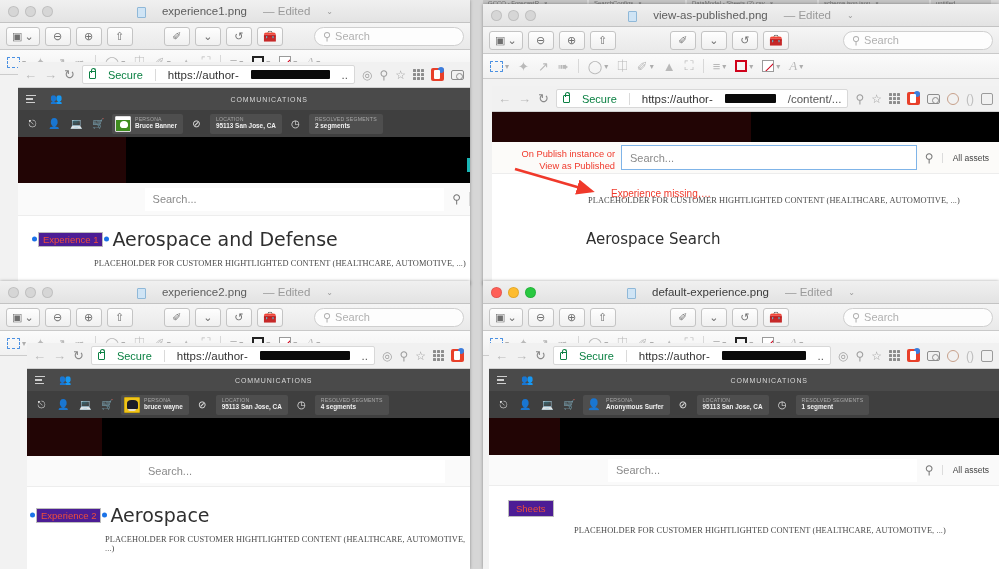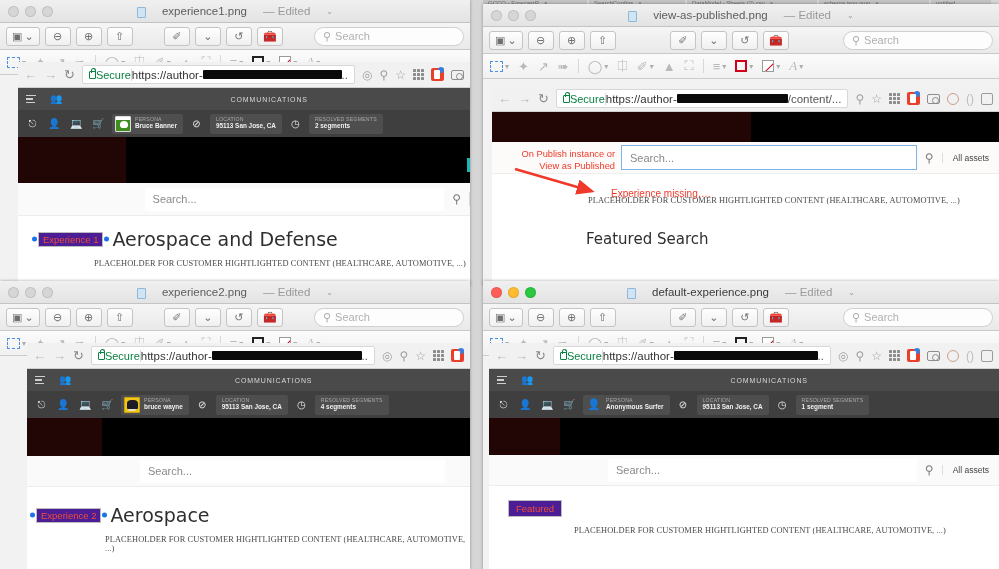--- a/index.html
+++ b/index.html
@@ -71,21 +71,21 @@
   
   .chrome {
     height:26px; background:#f1f1f1; border-bottom:1px solid #d0d0d0;
     display:flex; align-items:center; gap:7px; padding:0 6px;
     font-size:11.5px; color:#9b9b9b;
   }
   .chrome .nav { color:#b9b9b9; font-size:13px; }
   .chrome .reload { color:#8a8a8a; font-size:13px; }
   .omnibox {
     flex:1; height:19px; background:#fff; border:1px solid #d8d8d8; border-radius:2px;
-    display:flex; align-items:center; padding:0 6px; gap:0; overflow:hidden; min-width:0;
+    display:flex; align-items:center; padding:0 6px; gap:12px; overflow:hidden; min-width:0;
   }
   .lock { width:7px; height:8px; border:1.4px solid #0b8043; border-radius:1px; position:relative; }
   .lock:before { content:""; position:absolute; left:1px; top:-3.5px; width:3px; height:4px; border:1.3px solid #0b8043; border-bottom:none; border-radius:3px 3px 0 0; }
   .secure { color:#0b8043; font-size:11px; }
   .divider-v { width:1px; height:12px; background:#dadada; }
   .urltxt { color:#333; font-size:11.5px; white-space:nowrap; }
   .redact { height:9px; background:#0a0a0a; flex:1; min-width:20px; border-radius:1px; }
   .ell { color:#555; font-size:11.5px; }
   .cricon { color:#9e9e9e; font-size:12px; flex:0 0 auto; }
   .grid9 { width:11px; height:11px; display:grid; grid-template-columns:repeat(3,1fr); grid-template-rows:repeat(3,1fr); gap:1.2px; }
@@ -538,21 +538,21 @@
       <div class="aem-searchrow" style="height:32px;background:#fcfbf9;">
         <span class="aem-search boxed" style="margin-left:129px;height:25px;">
           <span>Search...</span>
         </span>
         <span class="mag">⚲</span>
         <span class="allassets">All assets</span>
       </div>
 
       <div class="aem-body" style="height:100%;position:relative;">
         <div class="placeholder" style="padding-left:96px;margin-top:22px;">PLACEHOLDER FOR CUSTOMER HIGHTLIGHTED CONTENT (HEALTHCARE, AUTOMOTIVE, ...)</div>
-        <div class="featured" style="padding-left:94px;margin-top:25px;">Featured Search</div>
+        <div class="featured" style="padding-left:94px;margin-top:25px;">Aerospace Search</div>
       </div>
     </div>
 
     <div class="anno left" style="left:12px; top:145px; width:120px;">On Publish instance or
 View as Published</div>
     <svg style="position:absolute;left:24px;top:162px;width:110px;height:40px;overflow:visible;">
       <defs>
         <marker id="ah" markerWidth="7" markerHeight="7" refX="5.5" refY="3" orient="auto">
           <path d="M0,0 L7,3 L0,6 z" fill="#f0392b"></path>
         </marker>
@@ -937,21 +937,21 @@
         <span class="aem-search" style="margin-left:119px;">
           <span>Search...</span>
         </span>
         <span class="mag">⚲</span>
         <span class="allassets">All assets</span>
       </div>
 
       <div class="aem-body" style="height:100%;">
         <div class="headline-row" style="padding-left:19px;padding-top:14px;">
           <span class="exp-badge" style="padding:2px 7px;">
-            <span>Featured</span>
+            <span>Sheets</span>
           </span>
         </div>
         <div class="placeholder" style="padding-left:85px;">PLACEHOLDER FOR CUSTOMER HIGHTLIGHTED CONTENT (HEALTHCARE, AUTOMOTIVE, ...)</div>
       </div>
     </div>
   </div>
 
 </div>
 
 </body></html>

